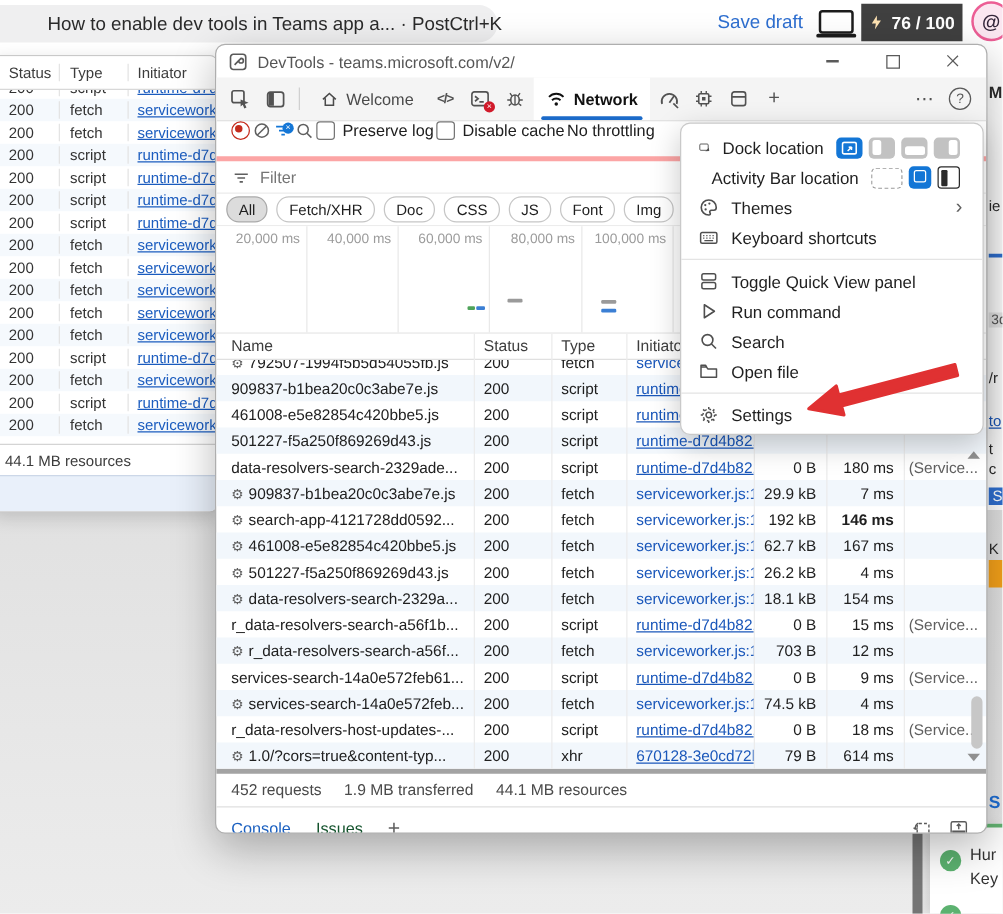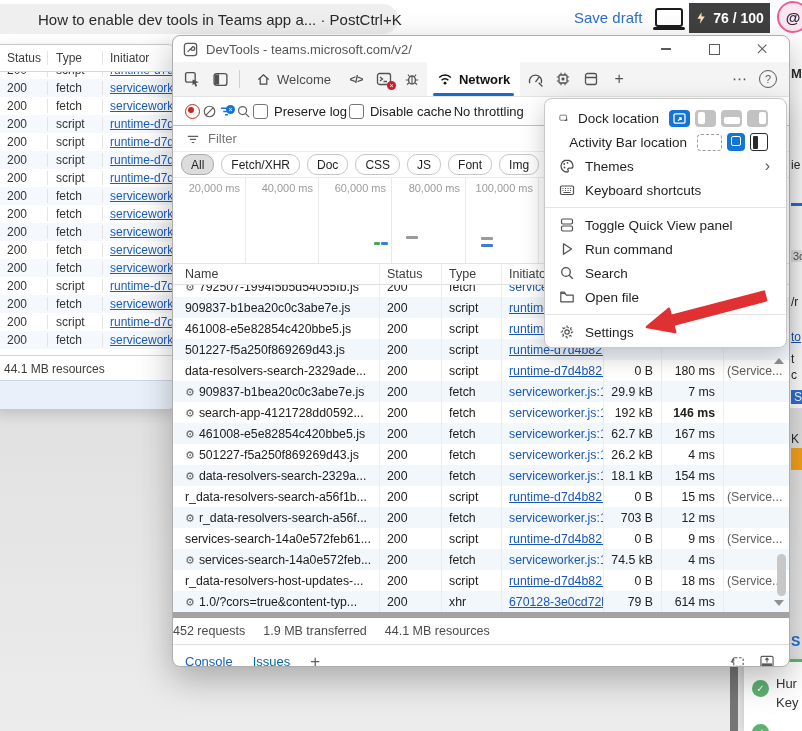--- a/index.html
+++ b/index.html
@@ -79,21 +79,21 @@
   .tab.active::after{content:"";position:absolute;left:6px;right:6px;bottom:0;height:3px;background:#1b6ac9;border-radius:2px}
   .srcglyph{font-size:11px;font-weight:bold;color:#525252;letter-spacing:-1px}
   .badge{position:absolute;width:9px;height:9px;border-radius:50%;font-size:7px;color:#fff;display:flex;
          align-items:center;justify-content:center;line-height:1}
   .badge.red{background:#d11a2a;right:1px;bottom:2px}
   .badge.blue{background:#1376d6;right:-1px;top:1px}
   .more-dots{font-size:15px;color:#525252;letter-spacing:1px}
   .helpcirc{width:16px;height:16px;border:1.3px solid #5a5a5a;border-radius:50%;color:#5a5a5a;font-size:11px;
             display:flex;align-items:center;justify-content:center}
 
-  .dt-toolbar{height:28px;display:flex;align-items:center;gap:2px;padding-left:12px;border-bottom:1px solid #fca5a5;
+  .dt-toolbar{height:28px;display:flex;align-items:flex-start;gap:2px;padding-left:12px;border-bottom:4px solid #fca5a5;
               font-size:13px;color:#202020}
   .rec{width:13px;height:13px;border:1.6px solid #c42b1c;border-radius:50%;position:relative}
   .rec::after{content:"";position:absolute;left:2.2px;top:2.2px;width:6px;height:6px;border-radius:50%;background:#c42b1c}
   .cb{width:13px;height:13px;border:1px solid #767676;border-radius:3px;background:#fff}
   .tgroup{display:flex;align-items:center;gap:6px}
 
   .dt-filterrow{height:25px;display:flex;align-items:center;gap:8px;padding-left:13px;border-bottom:1px solid #ececec}
   .filterph{font-size:13px;color:#757575}
 
   .dt-chips{height:25px;display:flex;align-items:center;gap:7px;padding-left:8px;border-bottom:1px solid #ececec;overflow:hidden}
@@ -120,24 +120,24 @@
   .cell.rt{text-align:right;padding-right:8px;padding-left:0}
   .cell.extra{color:#5f5f5f;padding-left:4px}
   .gear{color:#5f5f5f;margin-right:4px;font-family:"DejaVu Sans",sans-serif;font-size:11px}
   .lk{color:#1a57ba}.lku{text-decoration:underline}
   .sb-thumb{position:absolute;right:3px;top:290px;width:9px;height:42px;background:#c7c7c7;border-radius:5px;z-index:5}
   .sb-up{position:absolute;right:5px;top:94px;width:0;height:0;border-left:5px solid transparent;
          border-right:5px solid transparent;border-bottom:6px solid #909090;z-index:5}
   .sb-down{position:absolute;right:5px;top:336px;width:0;height:0;border-left:5px solid transparent;
          border-right:5px solid transparent;border-top:6px solid #909090;z-index:5}
 
-  .dt-summary{height:26px;border-top:6px solid #a3a3a3;display:flex;align-items:center;gap:18px;
+  .dt-summary{height:26px;border-top:4px solid #a3a3a3;display:flex;align-items:center;gap:18px;padding-left:12px;
               font-size:12.5px;color:#4a4a4a}
   .dt-drawer{height:33px;border-top:1px solid #e0e0e0;display:flex;align-items:center;padding-left:12px;gap:20px;font-size:13px}
-  .dtab{color:#0369a1;height:100%;display:flex;align-items:center;position:relative}
+  .dtab{color:#14532d;height:100%;display:flex;align-items:center;position:relative}
   .dtab.active{color:#1b60c0}
   .dtab.active::after{content:"";position:absolute;left:0;right:0;bottom:3px;height:2px;background:#1b60c0;border-radius:1px}
   .plusg{font-size:17px;color:#5f5f5f}
   .drawer-icons{margin-left:auto;display:flex;gap:13px;margin-right:14px}
 
   
   .menu{left:544px;top:98px;width:243px;height:250px;background:#fff;border:1px solid #c9c9c9;border-radius:8px;
         box-shadow:0 8px 24px rgba(0,0,0,.22);z-index:20;padding:7px 0;box-sizing:border-box;
         font-size:13.5px;color:#1f1f1f;display:flex;flex-direction:column}
   .mi{display:flex;align-items:center;height:24px;padding:0 14px;gap:10px;flex:0 0 auto}

